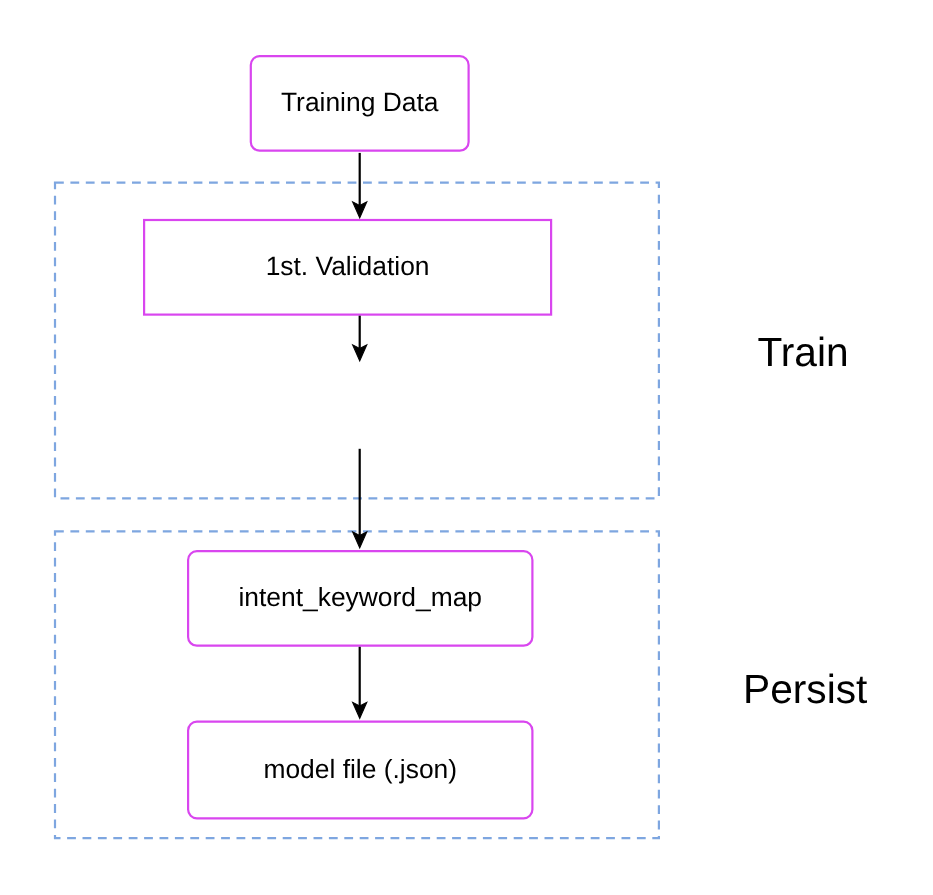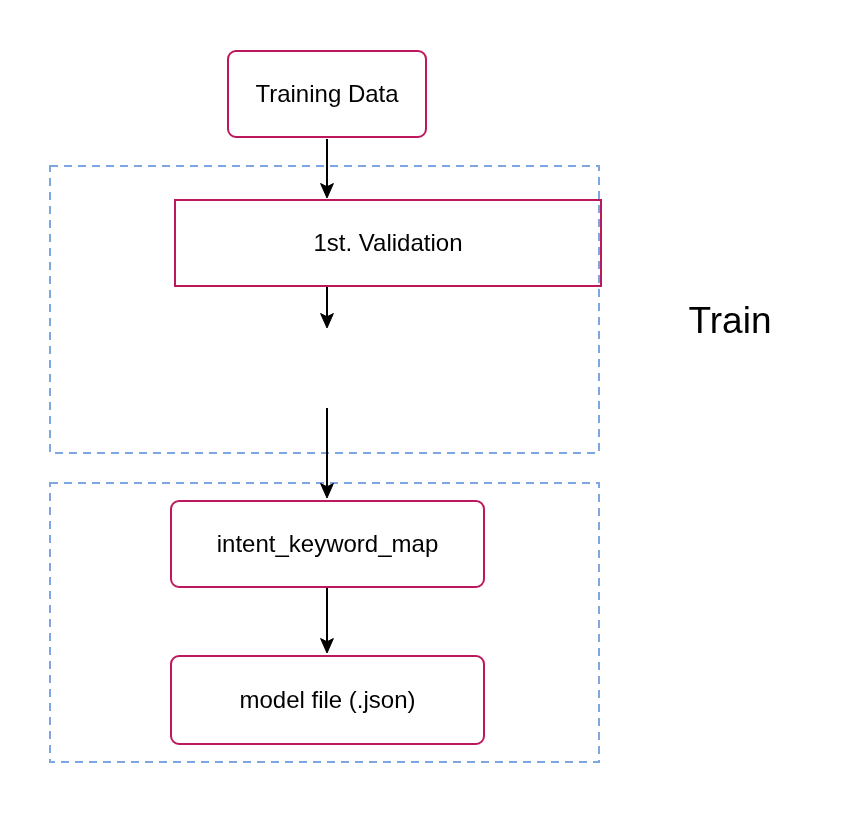--- a/index.html
+++ b/index.html
@@ -12,34 +12,34 @@
     width: 848px;
     height: 814px;
     background: #ffffff;
     font-family: "Liberation Sans", sans-serif;
     color: #000000;
     overflow: hidden;
   }
   .node {
     position: absolute;
     box-sizing: border-box;
-    border: 2px solid #be185d;
+    border: 2px solid #d946ef;
     background: #ffffff;
     display: flex;
     align-items: center;
     justify-content: center;
     text-align: center;
     font-size: 24px;
     line-height: 1.2;
     z-index: 2;
   }
   .node.rounded { border-radius: 9px; }
 
   .node-training   { left: 227px; top: 50px;  width: 200px; height: 88px; }
-  .node-validation1{ left: 130px; top: 199px; width: 428px; height: 88px; margin-left: 44px; }
+  .node-validation1{ left: 130px; top: 199px; width: 372px; height: 88px; }
   .node-validation2{ left: 130px; top: 329px; width: 392px; height: 79px; }
   .node-intent     { left: 170px; top: 500px; width: 315px; height: 88px; }
   .node-model      { left: 170px; top: 655px; width: 315px; height: 90px; }
 
   .group-label {
     position: absolute;
     width: 160px;
     height: 44px;
     display: flex;
     align-items: flex-start;
@@ -120,14 +120,17 @@
     <span>model file (.json)</span>
   </div>
 
   <div class="node rounded node-intent">
     <span>intent_keyword_map</span>
   </div>
 
   <div class="group-label label-train">
     <span>Train</span>
   </div>
+  <div class="group-label label-persist">
+    <span>Persist</span>
+  </div>
 
 </div>
 
 </body></html>

